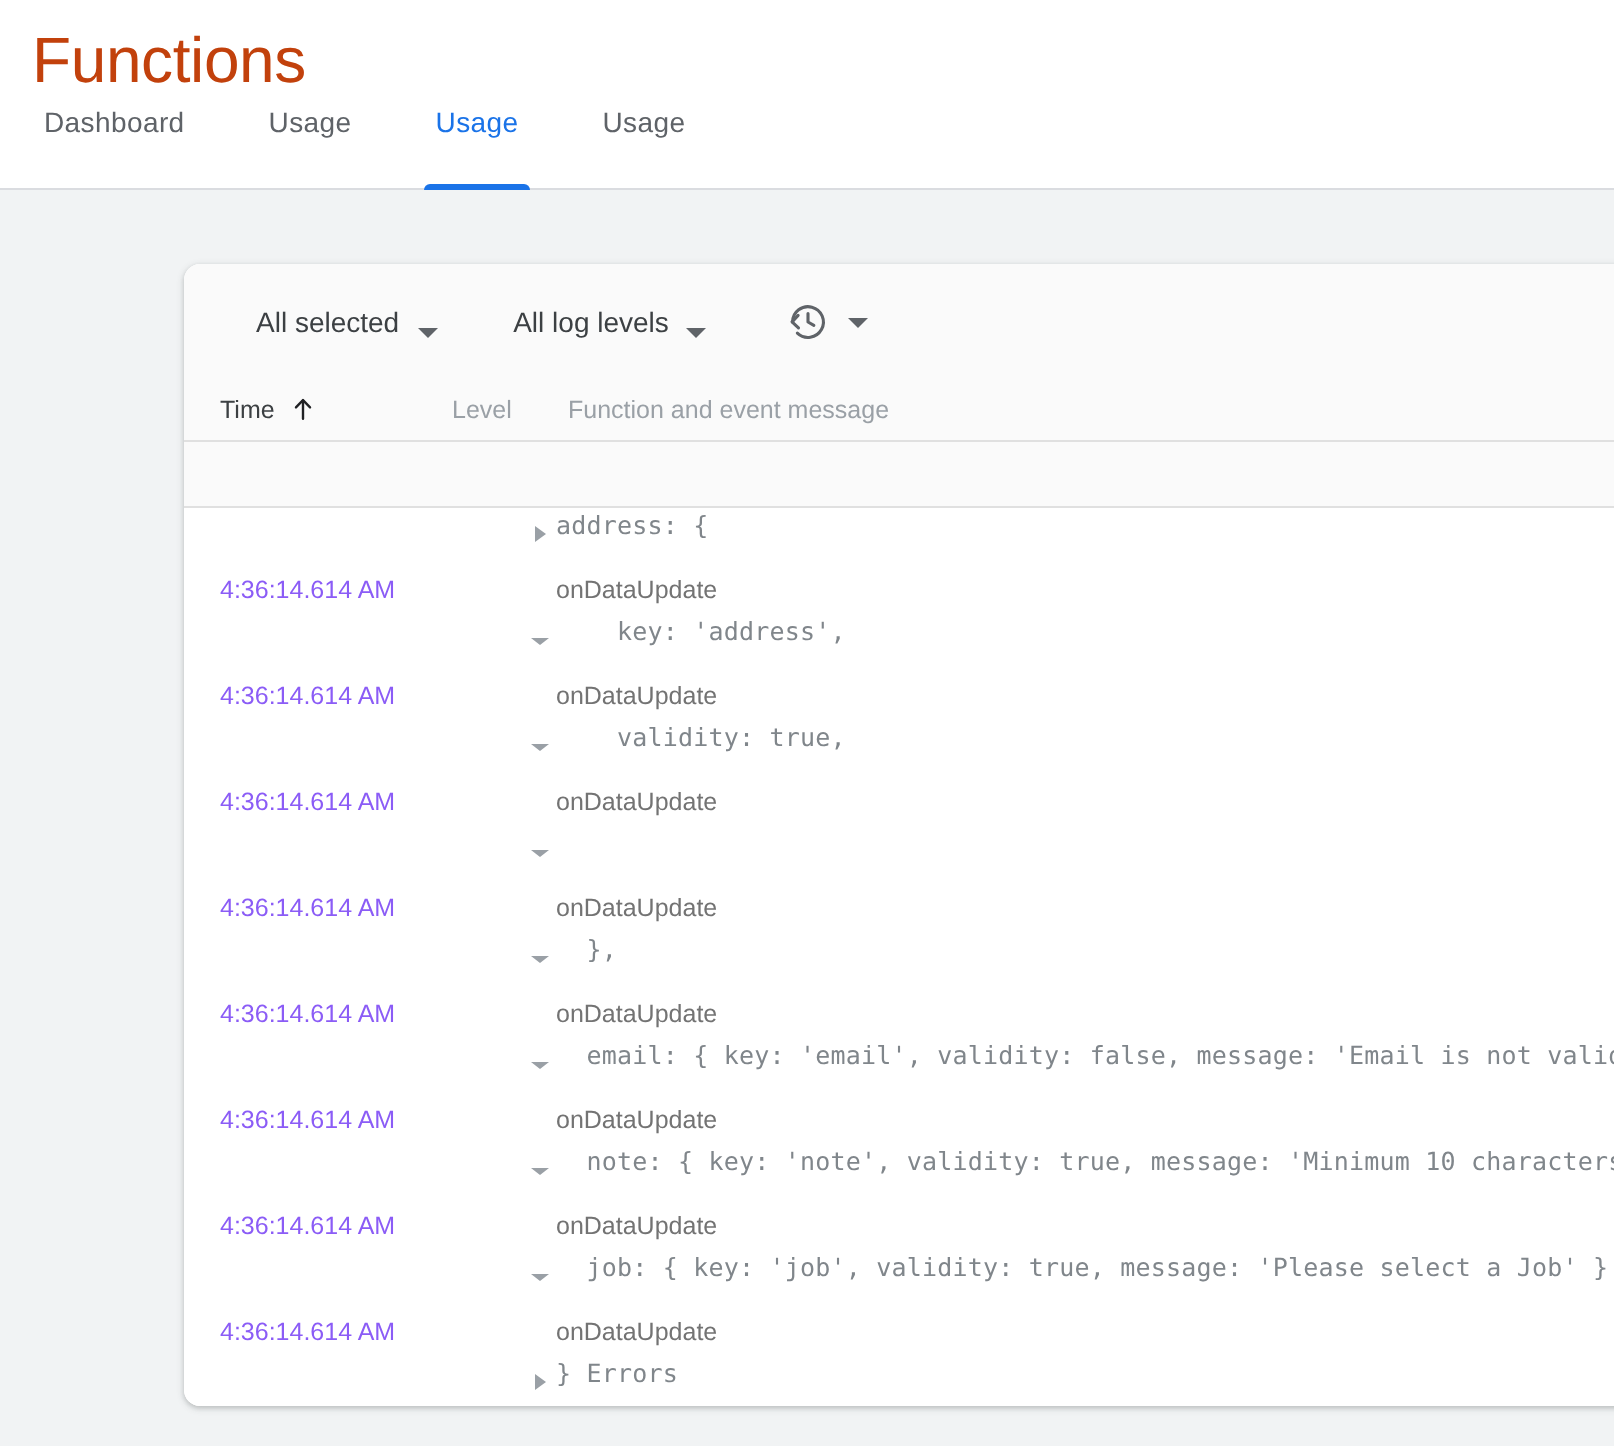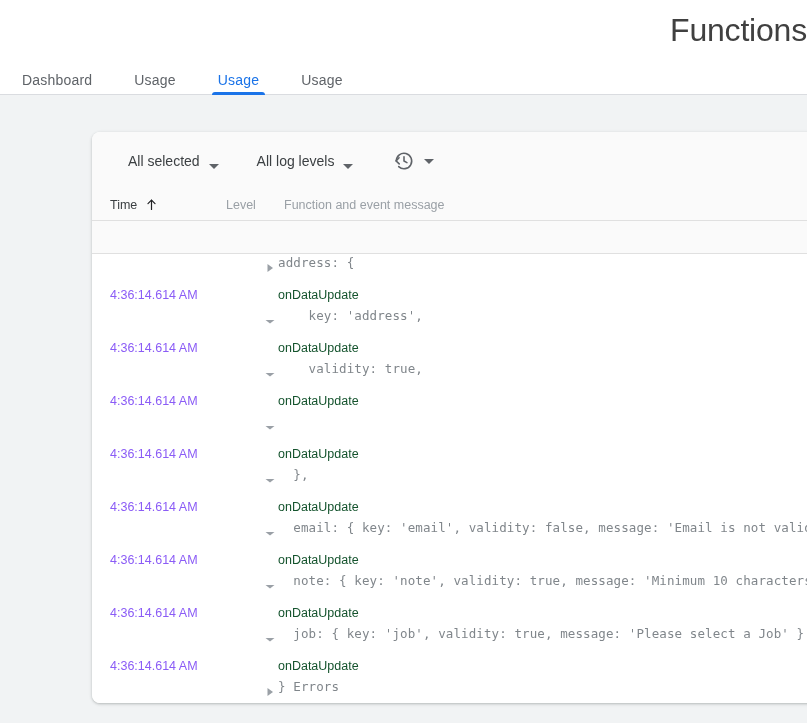--- a/index.html
+++ b/index.html
@@ -17,44 +17,43 @@
   }
 
   
   .page-header {
     background: #ffffff;
     padding: 0;
   }
   .page-title {
     font-size: 32px;
     font-weight: 400;
-    color: #404040;
+    color: #c2410c;
     letter-spacing: -0.2px;
     margin: 0;
-    padding: 10px 0 0 4px;
+    padding: 10px 0 0 16px;
     line-height: 40px;
-    text-align: right;
   }
 
   
   .tabs {
     display: flex;
     align-items: flex-end;
     padding-left: 12px;
     height: 36px;
     border-bottom: 1px solid #dadce0;
     background: #ffffff;
     margin-top: 8px;
   }
   .tab {
     position: relative;
     font-size: 14px;
     color: #5f6368;
     letter-spacing: 0.2px;
-    padding: 0 10px 6px 10px;
+    padding: 0 10px 25px 10px;
     margin-right: 22px;
     cursor: pointer;
     white-space: nowrap;
     background: none;
     border: none;
     font-family: inherit;
   }
   .tab:last-child { margin-right: 0; }
   .tab.active { color: #1a73e8; }
   .tab.active::after {
@@ -204,21 +203,21 @@
     width: 150px;
     font-size: 12.5px;
     color: #8b5cf6;
     white-space: nowrap;
   }
   .row-fn {
     position: absolute;
     left: 186px;
     top: 7px;
     font-size: 12.5px;
-    color: #14532d;
+    color: #737373;
     white-space: nowrap;
   }
   .row-expander {
     position: absolute;
     left: 172px;
     top: 32px;
     width: 12px;
     height: 12px;
     color: #9aa0a6;
     cursor: pointer;

